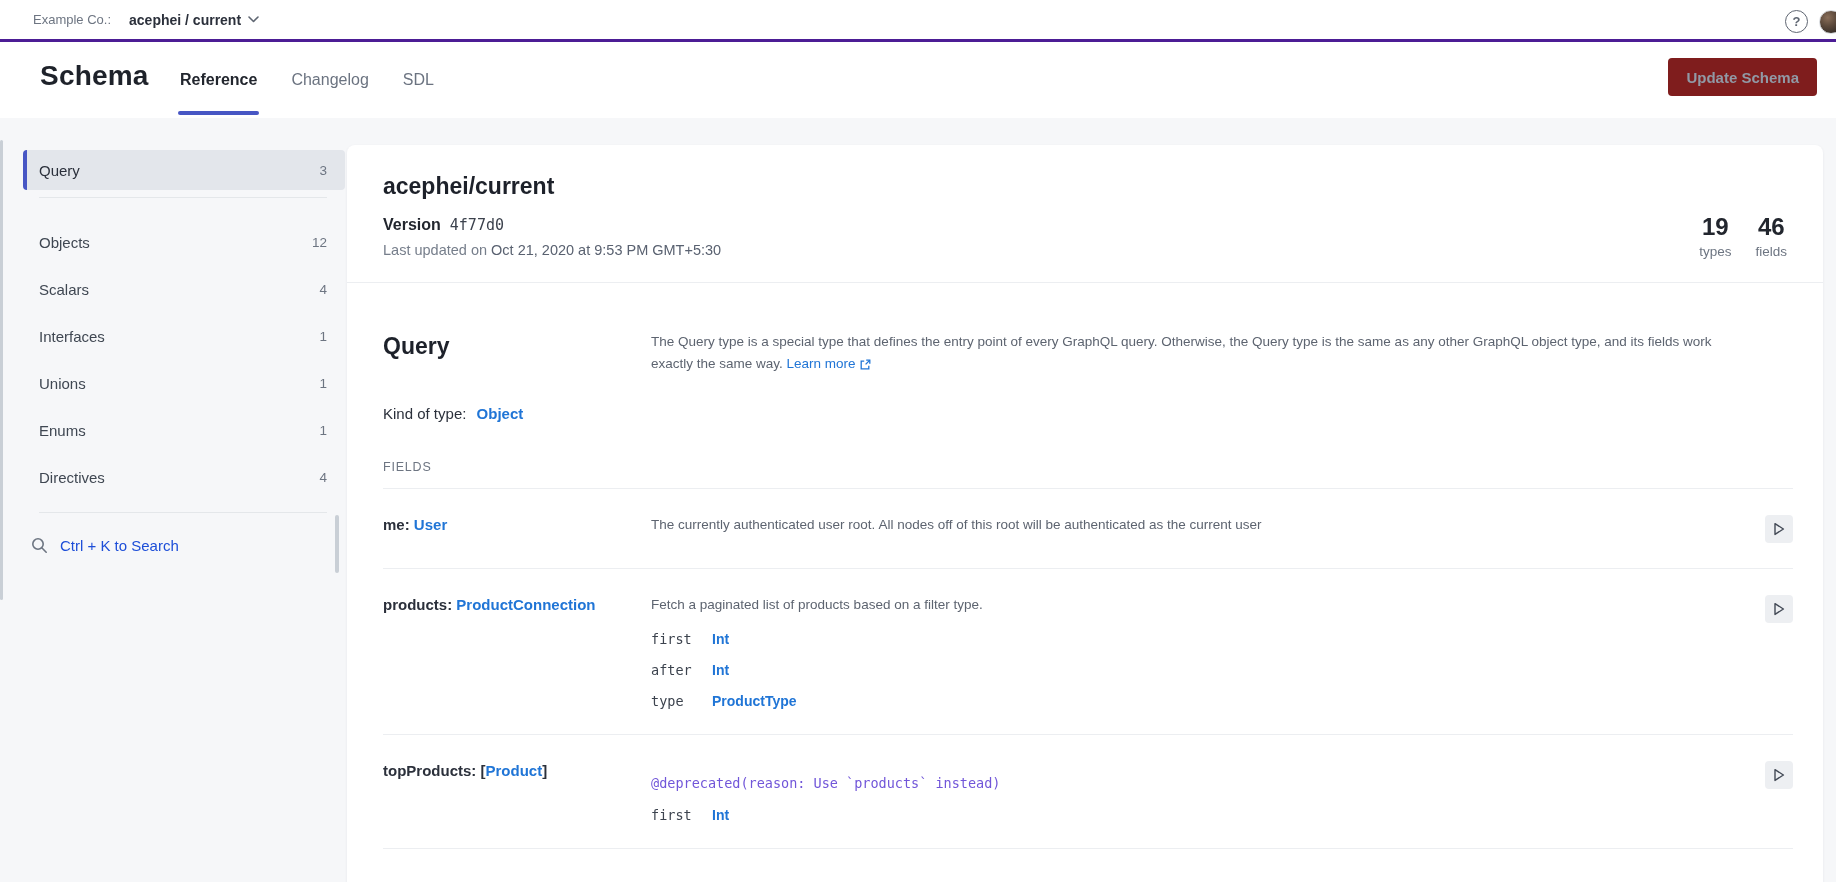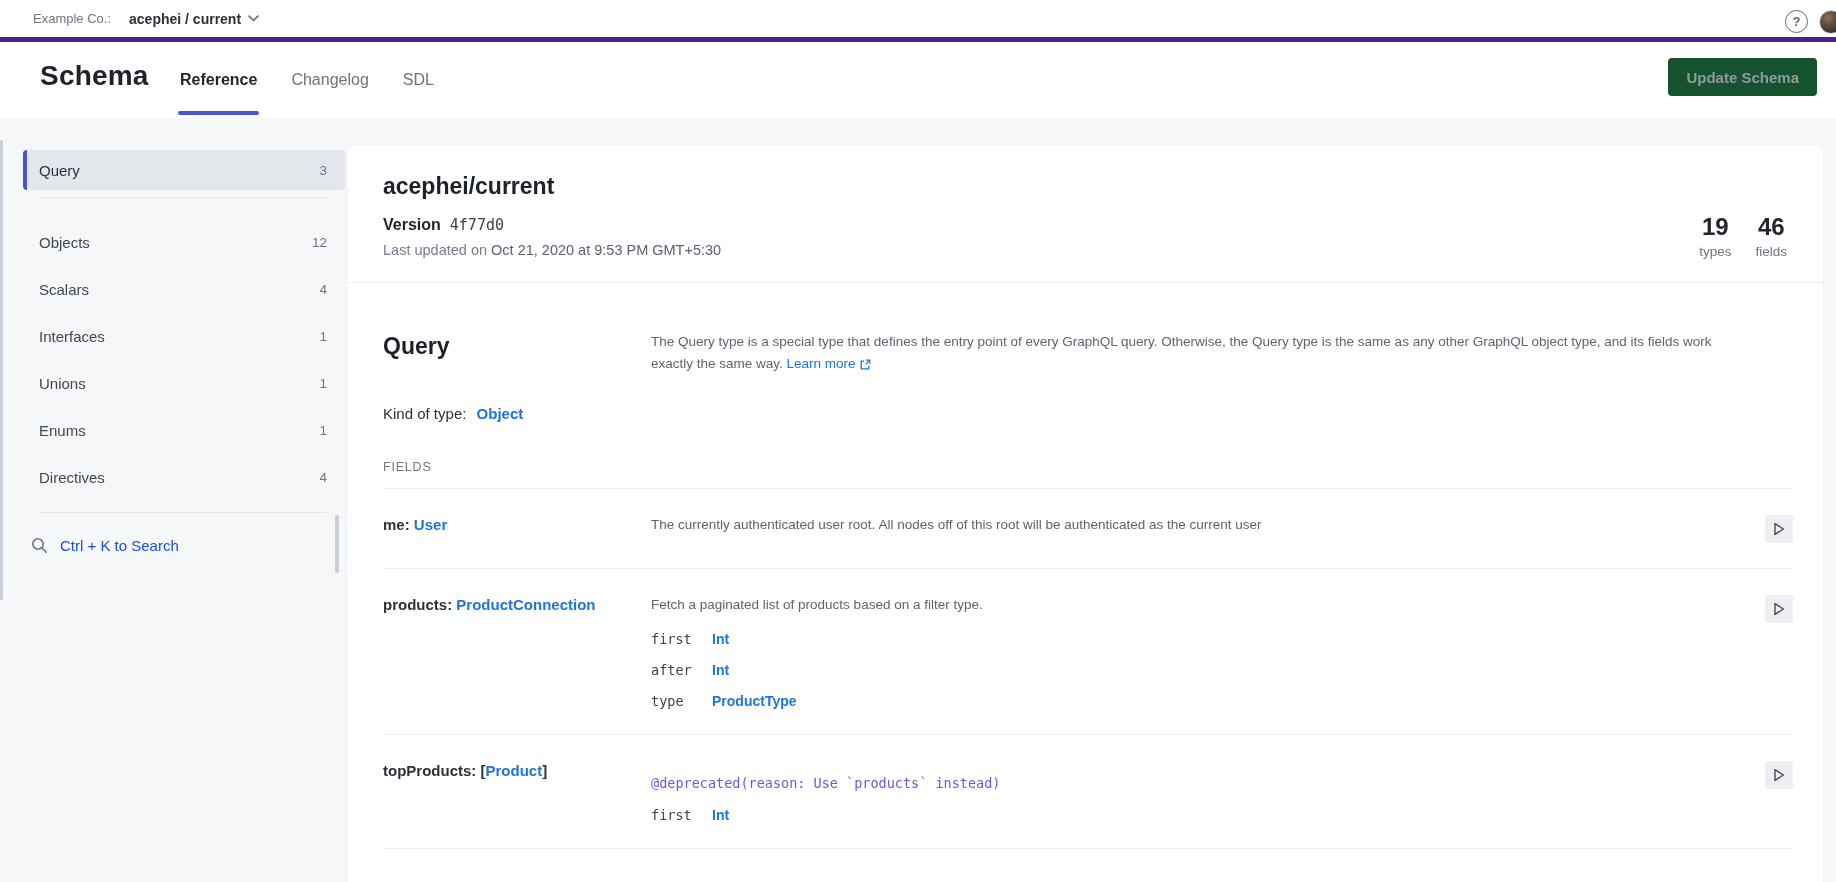--- a/index.html
+++ b/index.html
@@ -2,41 +2,41 @@
 <html><head>
 <meta charset="utf-8">
 <style>
   * { margin:0; padding:0; box-sizing:border-box; }
   html,body { width:1836px; height:882px; overflow:hidden; }
   body { font-family:"Liberation Sans", sans-serif; background:#f6f7f9; color:#22262e; position:relative; }
   .mono { font-family:"DejaVu Sans Mono", monospace; }
 
   
   .topbar { position:absolute; top:0; left:0; width:1836px; height:42px; background:#fff;
-            border-bottom:5px solid #4c1d95; display:flex; align-items:center; padding-left:33px; z-index:30; }
+            border-bottom:3px solid #4c1d95; display:flex; align-items:center; padding-left:33px; z-index:30; }
   .org-label { font-size:13px; color:#6d7582; }
   .graph-selector { display:flex; align-items:center; gap:7px; margin-left:18px; cursor:pointer; }
   .graph-selector .sel-text { font-size:14px; font-weight:700; color:#2b303b; }
   .topbar-right { position:absolute; right:0; top:0; height:42px; display:flex; align-items:center; }
   .help-btn { width:23px; height:23px; border:1.5px solid #5f6672; border-radius:50%;
               display:flex; align-items:center; justify-content:center; font-size:13px; color:#5f6672;
               font-weight:700; position:absolute; right:28px; top:10px; background:#fff; }
   .avatar { width:24px; height:24px; border-radius:50%; position:absolute; right:-7px; top:10px;
             background:radial-gradient(circle at 35% 30%, #8a6f5a 0%, #5d4a3c 40%, #23201f 100%);
             border:1px solid #d8dbdf; }
 
   
   .page-header { position:absolute; top:42px; left:0; width:1836px; height:76px; background:#fff; z-index:20; }
   .page-title { position:absolute; left:40px; top:18px; font-size:28px; font-weight:700; color:#1e222a; letter-spacing:.2px; }
   .tabs { position:absolute; left:178px; top:0; height:76px; display:flex; gap:30px; align-items:center; }
   .tab { position:relative; height:76px; display:flex; align-items:center; font-size:16px; color:#6b7380; cursor:pointer; padding:0 2px; }
   .tab.active { color:#22262e; font-weight:700; }
   .tab.active::after { content:""; position:absolute; left:0; right:0; bottom:3px; height:4px;
                        background:#4756c4; border-radius:2px; }
-  .update-btn { position:absolute; right:19px; top:16px; height:38px; padding:0 18px; background:#14532d;
+  .update-btn { position:absolute; right:19px; top:16px; height:38px; padding:0 18px; background:#7f1d1d;
                 color:#9199a5; font-size:15px; font-weight:700; border:none; border-radius:4px;
                 display:flex; align-items:center; font-family:inherit; }
 
   
   .left-track { position:absolute; left:0; top:118px; width:3px; bottom:0; }
   .left-thumb { position:absolute; left:0; top:22px; width:3px; height:460px; background:#c9cfd6; border-radius:2px; }
 
   
   .sidebar { position:absolute; left:23px; top:118px; width:322px; bottom:0; padding-top:32px; }
   .side-item { height:40px; display:flex; align-items:center; justify-content:space-between;

